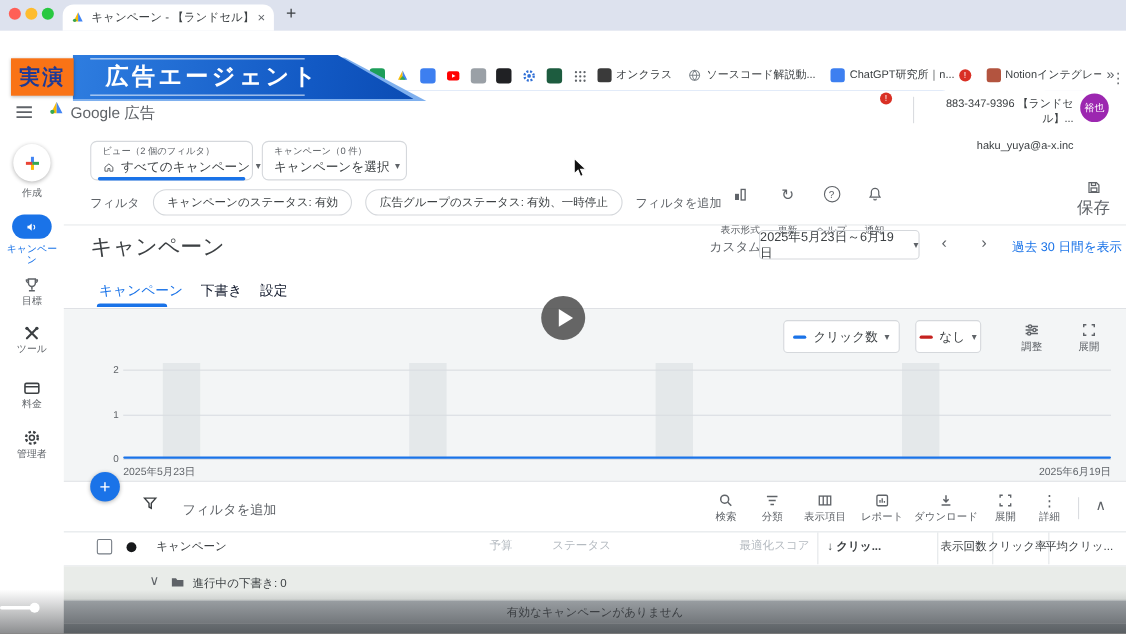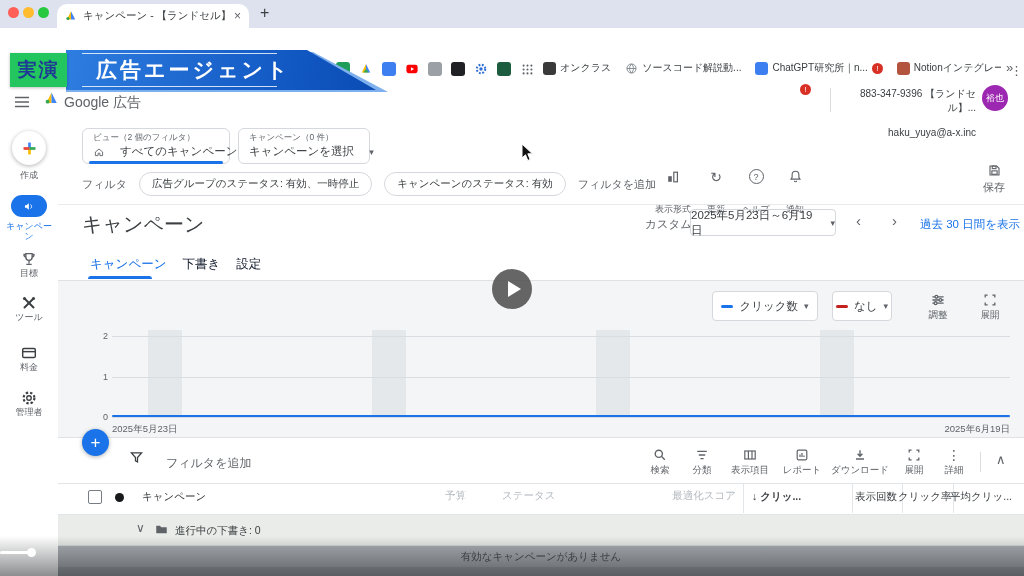--- a/index.html
+++ b/index.html
@@ -23,21 +23,21 @@
   .bm-item{display:flex;align-items:center;gap:4px;font-size:10px;color:#3c4043;white-space:nowrap;}
   .fav{width:14px;height:14px;border-radius:3px;}
   
   .adsheader{position:absolute;left:0;top:82px;width:1024px;height:38px;background:#fff;}
   .hact{position:absolute;top:87px;width:44px;text-align:center;}
   .hact .lbl{font-size:9px;color:#5f6368;margin-top:18px;}
   .sidebar{position:absolute;left:0;top:120px;width:58px;height:456px;background:#fff;}
   .side-lbl{position:absolute;left:0;width:58px;text-align:center;font-size:9px;color:#5f6368;line-height:1.15;}
   .vbox{position:absolute;top:128px;height:36px;border:1px solid #d5d8dc;border-radius:6px;background:#fff;box-sizing:border-box;}
   .vbox .tlbl{position:absolute;left:10px;top:3px;font-size:8.5px;color:#5f6368;white-space:nowrap;}
-  .vbox .vrow{position:absolute;left:10px;right:8px;bottom:4px;display:flex;align-items:center;gap:15px;font-size:11.5px;color:#3c4043;white-space:nowrap;}
+  .vbox .vrow{position:absolute;left:10px;right:8px;bottom:4px;display:flex;align-items:center;gap:5px;font-size:11.5px;color:#3c4043;white-space:nowrap;}
   .caret{font-size:9px;color:#5f6368;margin-left:auto;}
   .chip{border:1px solid #d5d8dc;border-radius:12px;padding:4px 12px;font-size:10.5px;color:#3c4043;white-space:nowrap;}
   .divider{position:absolute;left:58px;right:0;height:1px;background:#e7e9ec;}
   .tabitem{font-size:12.5px;color:#0f172a;white-space:nowrap;}
   .metricbox{position:absolute;top:291px;height:30px;background:#fff;border:1px solid #d5d8dc;border-radius:4px;display:flex;align-items:center;justify-content:center;gap:6px;box-sizing:border-box;}
   .dash{width:12px;height:3px;border-radius:2px;}
   .ctrl{position:absolute;width:44px;text-align:center;}
   .ctrl .lbl{font-size:9.5px;color:#5f6368;margin-top:1px;}
   .band{position:absolute;top:330px;height:87px;width:34px;background:#e4e8ea;}
   .gline{position:absolute;left:112px;right:14px;height:1px;background:#d9dde1;}
@@ -45,21 +45,21 @@
   .tool{width:46px;text-align:center;}
   .tool .lbl{font-size:9.5px;color:#5f6368;margin-top:1px;white-space:nowrap;}
   .colline{position:absolute;top:484px;height:29px;width:1px;background:#e3e6e9;}
   .hfaint{position:absolute;top:489px;font-size:10.5px;color:#b4bac0;white-space:nowrap;}
   .hcol{position:absolute;top:490px;font-size:10.5px;color:#3c4043;white-space:nowrap;}
   
   .banner-accent{position:absolute;left:66px;top:52px;width:322px;height:40px;background:#7fb0ee;clip-path:polygon(0 0,247px 0,322px 100%,0 100%);z-index:5;}
   .banner{position:absolute;left:66px;top:50px;width:310px;height:40px;background:linear-gradient(100deg,#2e7de0 0%,#1259c4 70%,#0b4cb4 100%);clip-path:polygon(0 0,241px 0,310px 100%,0 100%);z-index:6;}
   .banner .line{position:absolute;left:16px;width:195px;height:1px;background:rgba(255,255,255,.8);}
   .banner-title{position:absolute;left:30px;top:0;height:40px;line-height:40px;font-size:21px;font-weight:bold;color:#fff;letter-spacing:3px;white-space:nowrap;}
-  .badge-demo{position:absolute;left:10px;top:53px;width:57px;height:34px;background:#22c55e;z-index:7;display:flex;align-items:center;justify-content:center;font-size:19px;font-weight:bold;color:#1e3a95;letter-spacing:2px;box-shadow:0 1px 3px rgba(0,0,0,.25);}
+  .badge-demo{position:absolute;left:10px;top:53px;width:57px;height:34px;background:#f97316;z-index:7;display:flex;align-items:center;justify-content:center;font-size:19px;font-weight:bold;color:#1e3a95;letter-spacing:2px;box-shadow:0 1px 3px rgba(0,0,0,.25);}
   .caption{position:absolute;left:262px;top:503px;width:538px;height:40px;background:#fcfdfd;border:2px solid #6b7685;box-shadow:-4px 4px 0 rgba(52,62,74,.85);z-index:8;display:flex;align-items:center;justify-content:center;font-size:22px;font-weight:bold;color:#1f2326;letter-spacing:1px;white-space:nowrap;box-sizing:border-box;}
   .playbtn{position:absolute;left:492px;top:269px;width:40px;height:40px;border-radius:50%;background:rgba(75,75,75,.85);z-index:10;display:flex;align-items:center;justify-content:center;}
   .playtri{width:0;height:0;border-left:13px solid #fff;border-top:8px solid transparent;border-bottom:8px solid transparent;margin-left:4px;}
   .bottom-grad{position:absolute;left:0;top:536px;width:1024px;height:40px;background:linear-gradient(rgba(25,28,32,0),rgba(25,28,32,.5));z-index:11;pointer-events:none;}
   .scrub-line{position:absolute;left:0;top:551px;width:30px;height:3px;background:#fff;border-radius:2px;z-index:12;}
   .scrub-dot{position:absolute;left:27px;top:548px;width:9px;height:9px;border-radius:50%;background:#fff;z-index:12;}
 </style>
 </head>
 <body>
 
@@ -334,35 +334,35 @@
   <div class="vbox" style="left:238px;width:132px;">
     <div class="tlbl">キャンペーン（0 件）</div>
     <div class="vrow">
       <span>キャンペーンを選択</span>
       <span class="caret">▾</span>
     </div>
   </div>
 
   <div class="abs flex" style="left:82px;top:172px;gap:12px;">
     <span style="font-size:11px;color:#5f6368;">フィルタ</span>
+    <span class="chip">キャンペーンのステータス: 有効</span>
     <span class="chip">広告グループのステータス: 有効、一時停止</span>
-    <span class="chip">キャンペーンのステータス: 有効</span>
     <span style="font-size:11px;color:#5f6368;">フィルタを追加</span>
   </div>
   <div class="abs" style="left:972px;top:163px;width:44px;text-align:center;">
     <div style="display:flex;justify-content:center;">
       <svg width="15" height="15" viewBox="0 0 20 20">
           <g fill="none" stroke="#5f6368" stroke-width="1.5">
             <path d="M4 4h9l3 3v9H4z"></path>
             <rect x="7" y="4" width="5" height="3.5"></rect>
             <rect x="6.5" y="10.5" width="7" height="4.5"></rect>
           </g>
         </svg>
     </div>
-    <div style="font-size:11px;color:#5f6368;margin-top:2px;">保存</div>
+    <div style="font-size:15px;color:#5f6368;margin-top:2px;">保存</div>
   </div>
 
   <div class="divider" style="top:204px;"></div>
 
   <div class="abs" style="left:82px;top:211px;font-size:20px;color:#3c4043;">キャンペーン</div>
   <span class="abs" style="left:645px;top:217px;font-size:11.5px;color:#5f6368;">カスタム</span>
   <div class="abs flex" style="left:690px;top:209px;width:146px;height:27px;border:1px solid #d5d8dc;border-radius:4px;justify-content:center;gap:8px;box-sizing:border-box;">
     <span style="font-size:11.5px;color:#3c4043;">2025年5月23日～6月19日</span>
     <span style="font-size:9px;color:#5f6368;">▾</span>
   </div>

